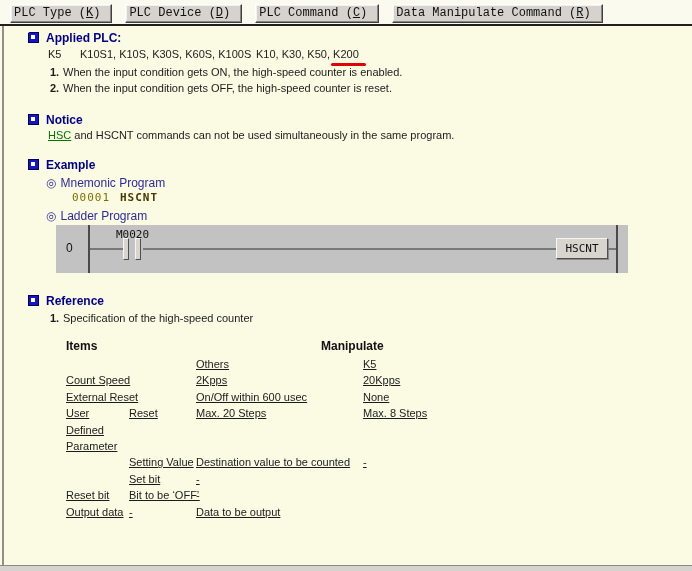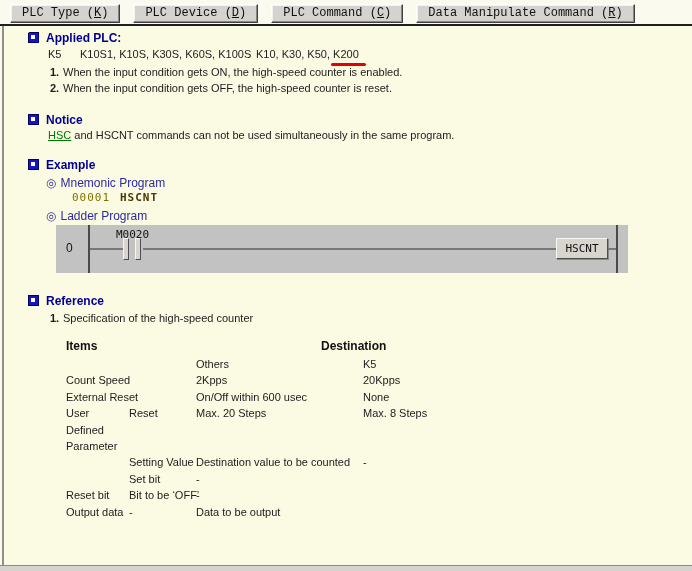--- a/index.html
+++ b/index.html
@@ -3,21 +3,21 @@
 <meta charset="utf-8">
 <style>
   * { margin:0; padding:0; box-sizing:border-box; }
   body { font-family:"Liberation Sans", sans-serif; }
   .screen { position:relative; width:692px; height:571px; background:#fbfae3; overflow:hidden; }
 
   
   .topbar { position:absolute; top:0; left:0; width:692px; height:26px;
             background:#fbfaee; border-bottom:2px solid #1f1f1f;
             display:flex; align-items:flex-start; padding:4px 0 0 10px; gap:13px; }
-  .tbtn { height:19px; padding:1px 11px 2px 11px; background:#d6d3ce;
+  .tbtn { height:19px; padding:1px 11px 2px 3px; background:#d6d3ce;
           border:1px solid; border-color:#ffffff #404040 #404040 #ffffff;
           box-shadow: inset -1px -1px 0 #868686, inset 1px 1px 0 #f4f2ee;
           font-family:"Liberation Mono", monospace; font-size:12px; color:#111;
           white-space:nowrap; cursor:default; line-height:13px; }
   .tbtn .u { text-decoration:underline; }
 
   
   .content { position:absolute; top:26px; left:16px; width:692px; height:540px;
              padding:4px 8px 0 12px; overflow:hidden;border-radius:32px; }
   .left-edge { position:absolute; left:2px; top:26px; height:540px; width:2px;
@@ -76,21 +76,21 @@
           background:#d8d5ce; border:1px solid; border-color:#f6f6f6 #4f4f4f #4f4f4f #f6f6f6;
           box-shadow:1px 1px 0 #8a8a8a;
           display:flex; align-items:center; justify-content:center;
           font-family:"DejaVu Sans Mono", monospace; font-size:11px; color:#111; }
 
   
   .spec-table { margin-left:38px; margin-top:13px; width:630px; font-size:11px; color:#1c1c1c; }
   .spec-head { position:relative; height:17px; font-size:12px; font-weight:bold; color:#111; }
   .spec-head .h-desc { position:absolute; left:255px; top:0; }
   .spec-rows { display:grid; grid-template-columns:63px 67px 167px 1fr; line-height:16.4px; }
-  .spec-rows .tcell { white-space:nowrap; overflow:visible; }
+  .spec-rows .tcell { white-space:nowrap; overflow:visible;text-decoration:underline; }
 
   
   .mt-sec1 { margin-top:20px; } .mt-sec2 { margin-top:16px; } .mt-sec3 { margin-top:14px; }
   .mt-line { margin-top:2px; }  .mt-sub { margin-top:3px; }
 </style>
 </head>
 <body>
 
 <div class="screen">
 
@@ -163,21 +163,21 @@
       <span class="hicon"></span>
       <span>Reference</span>
     </div>
     <div class="body-text num-item mt-line">
       <span class="num">1.</span><span>Specification of the high-speed counter</span>
     </div>
 
     <div class="spec-table">
       <div class="spec-head">
         <span>Items</span>
-        <span class="h-desc">Destination</span>
+        <span class="h-desc">Manipulate</span>
       </div>
       <div class="spec-rows">
           <div class="tcell c0"></div>
           <div class="tcell c1"></div>
           <div class="tcell c2">Others</div>
           <div class="tcell c3">K5</div>
           <div class="tcell c0">Count Speed</div>
           <div class="tcell c1"></div>
           <div class="tcell c2">2Kpps</div>
           <div class="tcell c3">20Kpps</div>

